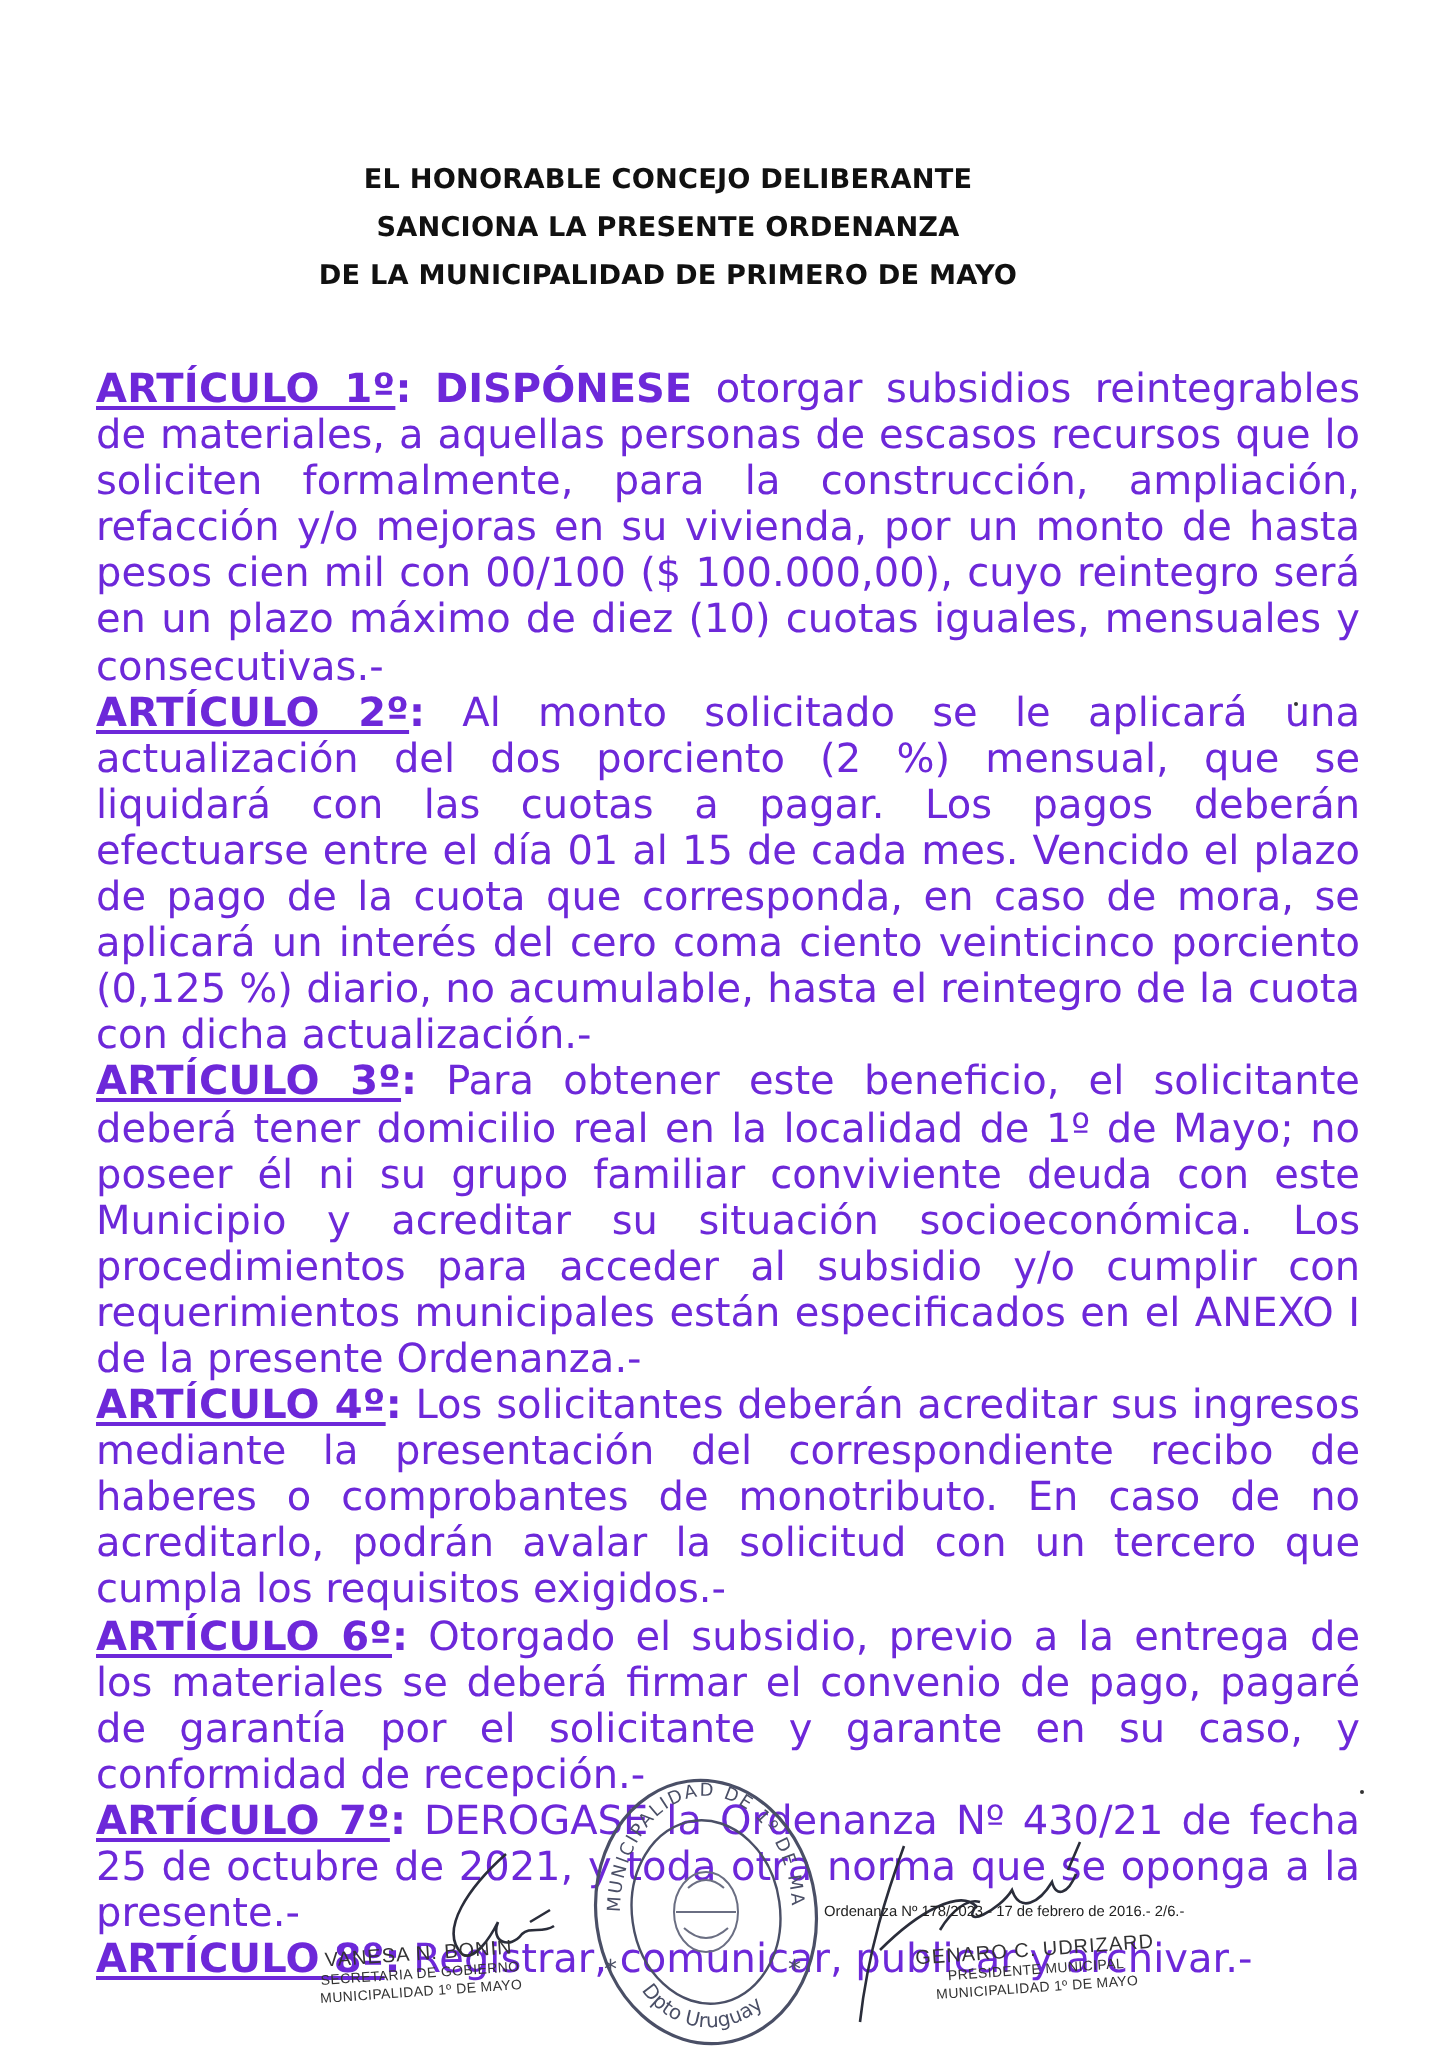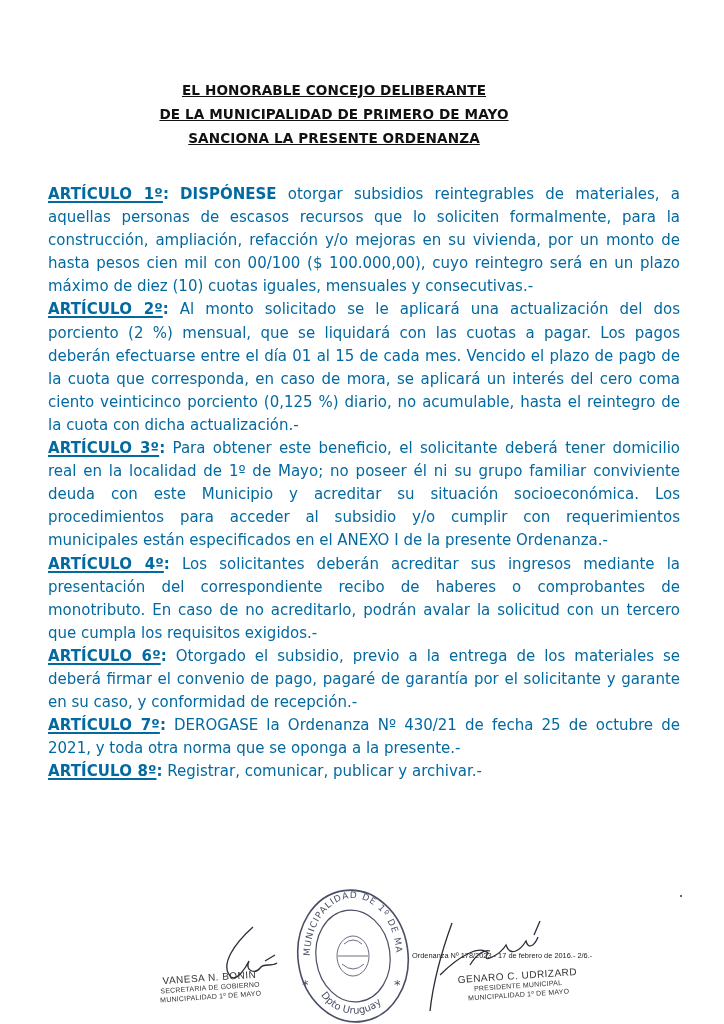--- a/index.html
+++ b/index.html
@@ -1,40 +1,40 @@
 <!DOCTYPE html>
 <html><head>
 <meta charset="utf-8">
 <style>
   html, body { margin: 0; padding: 0; background: #ffffff; }
   body { width: 724px; height: 1024px; position: relative; overflow: hidden; color: #111; font-family: "DejaVu Sans", sans-serif; }
   .page { position: absolute; left: 0; top: 0; width: 724px; height: 1024px; background: #fff; }
-  .header { position: absolute; top: 78px; left: 0; width: 668px; text-align: center; font-weight: bold; font-size: 13.6px; line-height: 24px; letter-spacing: 0.1px; color: #111; text-decoration: underline; }
-  .body-text { position: absolute; left: 48px; top: 183px; width: 632px; font-size: 15px; line-height: 23.1px; color: #0369a1; font-family: "DejaVu Sans", sans-serif; }
+  .header { position: absolute; top: 78px; left: 0; width: 668px; text-align: center; font-weight: bold; font-size: 13.6px; line-height: 24px; letter-spacing: 0.1px; color: #111; }
+  .body-text { position: absolute; left: 48px; top: 183px; width: 632px; font-size: 20px; line-height: 23.1px; color: #6d28d9; font-family: "DejaVu Sans", sans-serif; }
   .body-text p { margin: 0; text-align: justify; text-align-last: left; }
   .art-label { font-weight: bold; text-decoration: underline; text-decoration-thickness: 1.5px; text-underline-offset: 2px; letter-spacing: 0.1px; }
   .art-colon { font-weight: bold; }
   .bold { font-weight: bold; }
   .stamp { position: absolute; left: 294px; top: 884px; width: 118px; height: 140px; }
   .sig { position: absolute; }
   .sig-block { position: absolute; text-align: center; color: #333; font-family: "Liberation Sans", sans-serif; transform: rotate(-4deg); }
   .sig-name { font-size: 10px; letter-spacing: 0.5px; }
   .sig-role { font-size: 7px; line-height: 9px; letter-spacing: 0.2px; }
   .footer-ref { position: absolute; left: 412px; top: 951px; font-size: 7.4px; color: #222; font-family: "Liberation Sans", sans-serif; }
   .speck { position: absolute; width: 2px; height: 2px; background: #333; border-radius: 50%; }
 </style>
 </head>
 <body>
 
 <div class="page">
 
   <div class="header">
     <div>EL HONORABLE CONCEJO DELIBERANTE</div>
+    <div>SANCIONA LA PRESENTE ORDENANZA</div>
     <div>DE LA MUNICIPALIDAD DE PRIMERO DE MAYO</div>
-    <div>SANCIONA LA PRESENTE ORDENANZA</div>
   </div>
 
   <div class="body-text">
     <p><span class="art-label">ARTÍCULO 1º</span><span class="art-colon">:</span> <span class="bold">DISPÓNESE</span><span> otorgar subsidios reintegrables de materiales, a aquellas personas de escasos recursos que lo soliciten formalmente, para la construcción, ampliación, refacción y/o mejoras en su vivienda, por un monto de hasta pesos cien mil con 00/100 ($ 100.000,00), cuyo reintegro será en un plazo máximo de diez (10) cuotas iguales, mensuales y consecutivas.-</span></p>
     <p><span class="art-label">ARTÍCULO 2º</span><span class="art-colon">:</span><span> Al monto solicitado se le aplicará una actualización del dos porciento (2 %) mensual, que se liquidará con las cuotas a pagar. Los pagos deberán efectuarse entre el día 01 al 15 de cada mes. Vencido el plazo de pago de la cuota que corresponda, en caso de mora, se aplicará un interés del cero coma ciento veinticinco porciento (0,125 %) diario, no acumulable, hasta el reintegro de la cuota con dicha actualización.-</span></p>
     <p><span class="art-label">ARTÍCULO 3º</span><span class="art-colon">:</span><span> Para obtener este beneficio, el solicitante deberá tener domicilio real en la localidad de 1º de Mayo; no poseer él ni su grupo familiar conviviente deuda con este Municipio y acreditar su situación socioeconómica. Los procedimientos para acceder al subsidio y/o cumplir con requerimientos municipales están especificados en el ANEXO I de la presente Ordenanza.-</span></p>
     <p><span class="art-label">ARTÍCULO 4º</span><span class="art-colon">:</span><span> Los solicitantes deberán acreditar sus ingresos mediante la presentación del correspondiente recibo de haberes o comprobantes de monotributo. En caso de no acreditarlo, podrán avalar la solicitud con un tercero que cumpla los requisitos exigidos.-</span></p>
     <p><span class="art-label">ARTÍCULO 6º</span><span class="art-colon">:</span><span> Otorgado el subsidio, previo a la entrega de los materiales se deberá firmar el convenio de pago, pagaré de garantía por el solicitante y garante en su caso, y conformidad de recepción.-</span></p>
     <p><span class="art-label">ARTÍCULO 7º</span><span class="art-colon">:</span><span> DEROGASE la Ordenanza Nº 430/21 de fecha 25 de octubre de 2021, y toda otra norma que se oponga a la presente.-</span></p>
     <p><span class="art-label">ARTÍCULO 8º</span><span class="art-colon">:</span><span> Registrar, comunicar, publicar y archivar.-</span></p>

